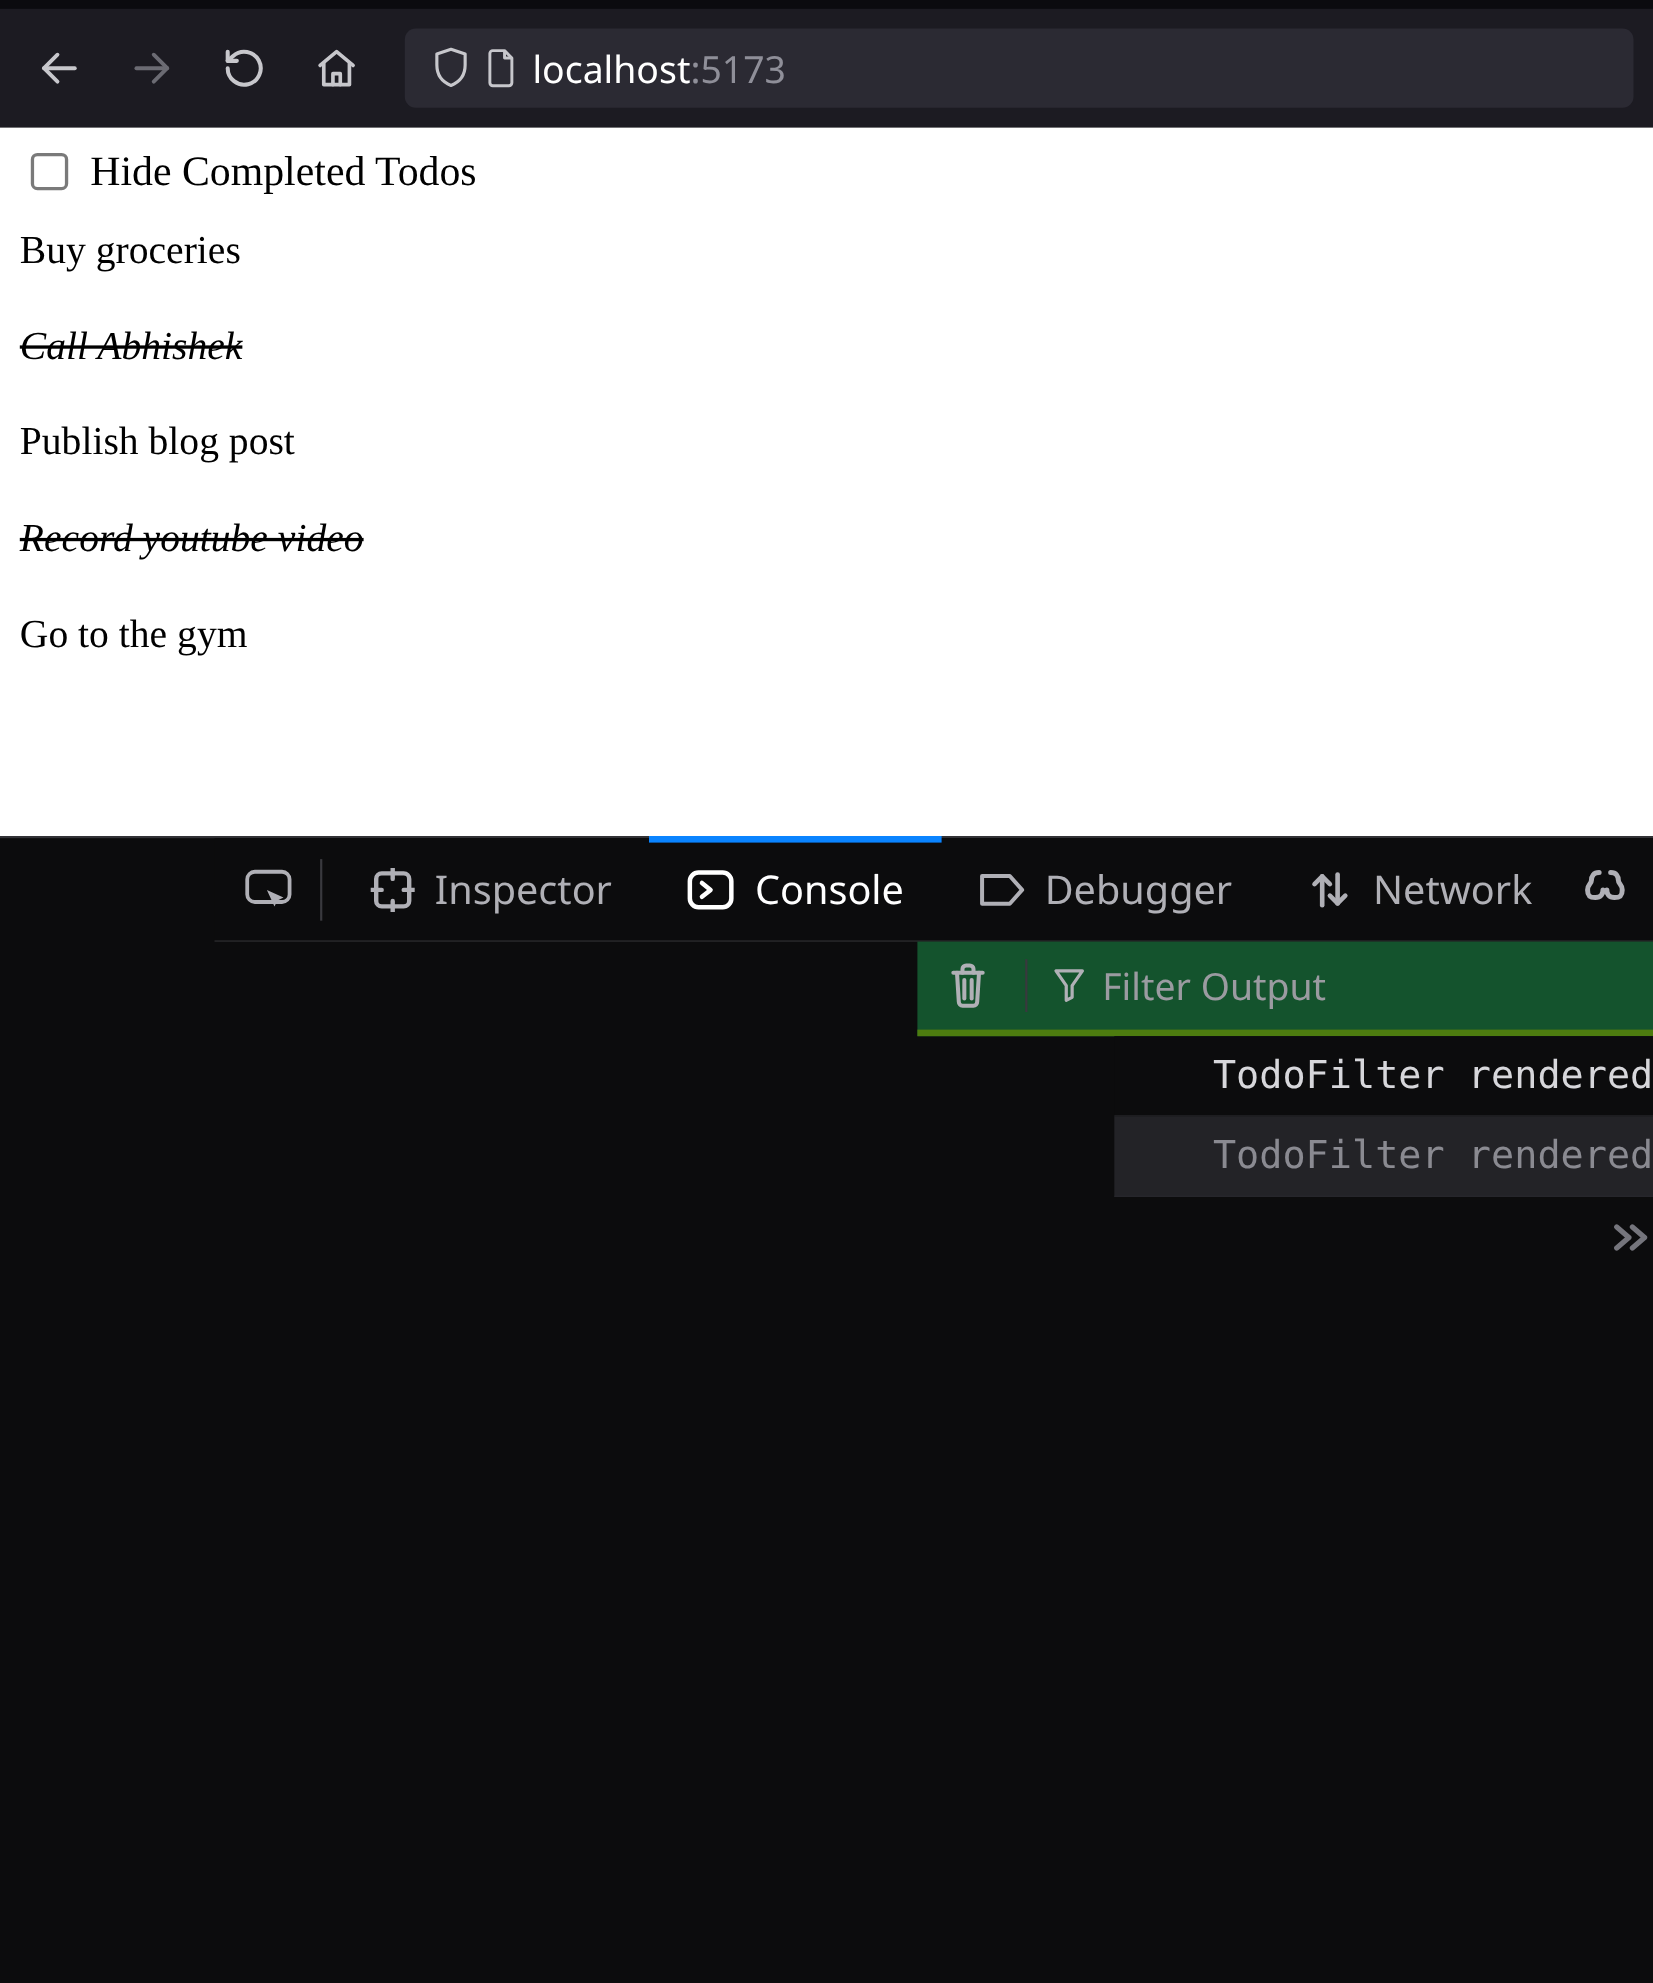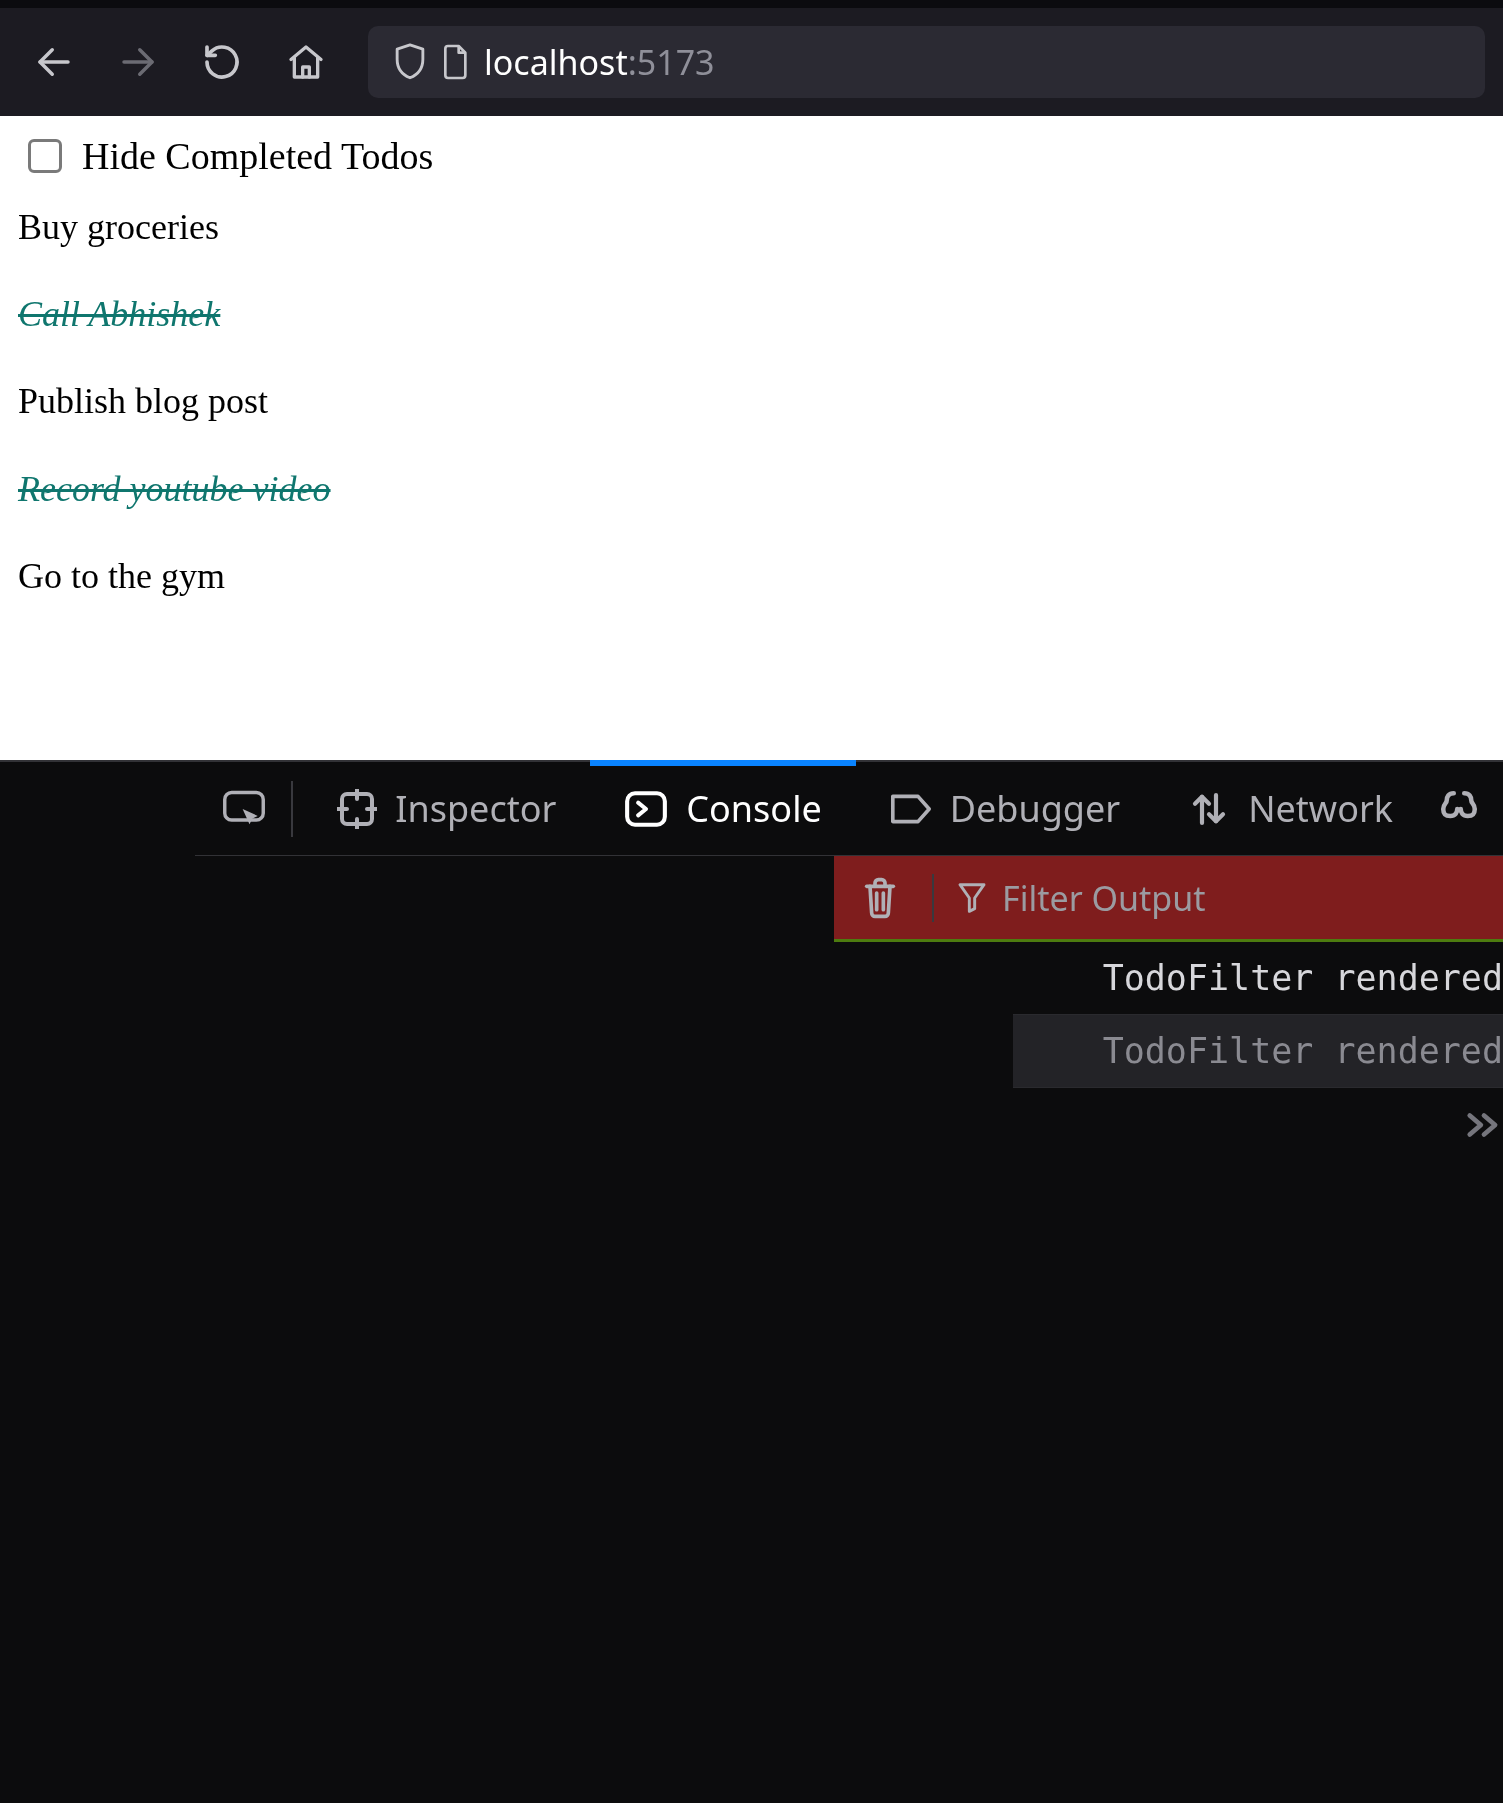--- a/index.html
+++ b/index.html
@@ -60,21 +60,21 @@
       margin-left: 10px;
     }
     .todo {
       font-size: 36px;
       line-height: 1.2;
       margin: 24px 0 44px 0;
     }
     .todo.done {
       font-style: italic;
       text-decoration: line-through;
-      color: #0f766e;
+      color: #000000;
     }
 
     
     .devtools {
       background: #0c0c0d;
       color: #d7d7db;
       height: calc(1803px - 116px - 624px);
       display:flex; flex-direction:column;
       border-top: 2px solid #323236;
       align-items: flex-end;
@@ -113,25 +113,25 @@
 
     .dt-right {
       margin-left:auto; display:flex; align-items:center; gap:0;
     }
     .dt-right .iconbtn {
       width: 64px; height:94px; display:flex;align-items:center;justify-content:center;color:#b0b0b6;
     }
 
     .dt-filterbar {
       height: 86px;
-      background: #7f1d1d;
+      background: #14532d;
       display:flex; align-items:center;
       padding: 0 16px;
       gap: 0;
-      border-bottom: 3px solid #4d7c0f;
+      border-bottom: 6px solid #4d7c0f;
     }
     .trash {
       width:60px; height:60px; display:flex;align-items:center;justify-content:center;color:#b0b0b6;
     }
     .dt-filterbar .vsep { width:2px; height:48px; background:#39393e; margin:0 22px; }
     .funnel { color:#b0b0b6; display:flex;align-items:center; margin-right:14px; }
     .filter-input {
       background:transparent; border:none; outline:none;
       color:#9b9ba1; font-size: 34px;
       font-family: system-ui, -apple-system, sans-serif;

